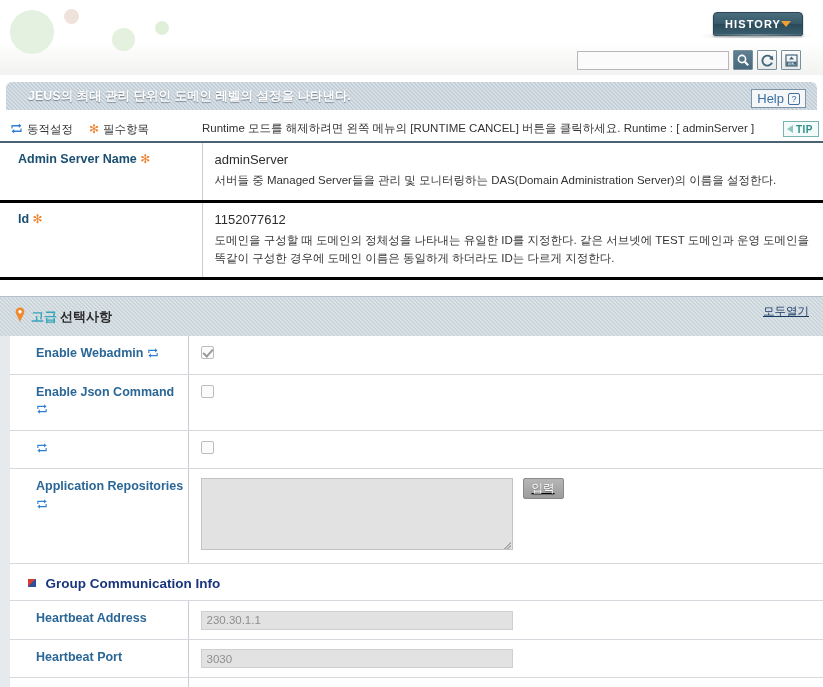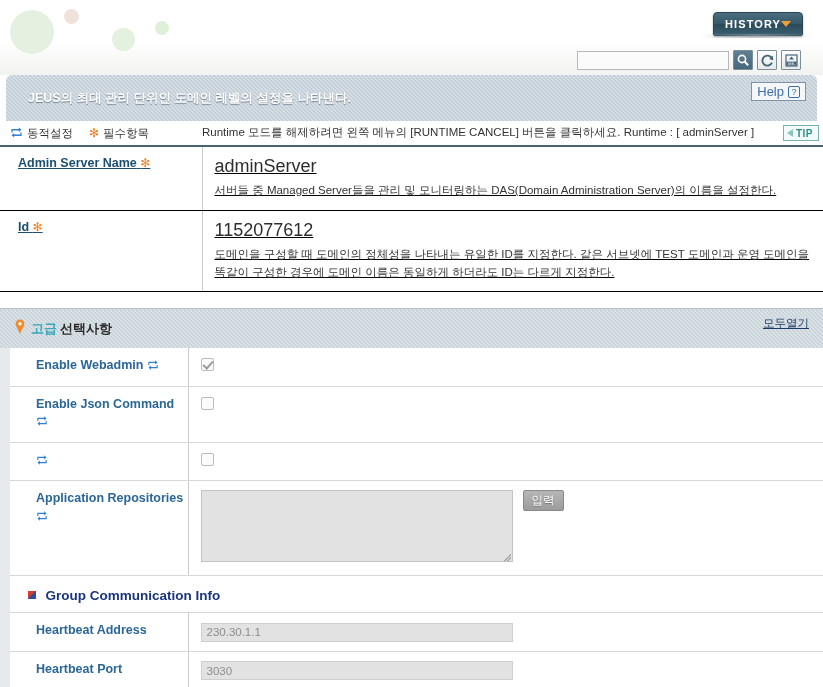--- a/index.html
+++ b/index.html
@@ -70,22 +70,22 @@
     border: 1px solid #7b8e9c;
     display: flex; align-items: center; justify-content: center;
     cursor: pointer; border-radius: 1px;
   }
   .ico-btn.blue { background: linear-gradient(#5f7f93, #47687c); }
   .ico-btn.white { background: linear-gradient(#fdfdfd, #e7e9ea); }
 
   
   .banner {
     position: relative;
-    margin: 0 6px;
-    height: 46px;
+    margin: 7px 6px;
+    height: 28px;
     border-radius: 6px 6px 0 0;
     background-color: #c3cfd8;
     background-image:
       linear-gradient(45deg, rgba(255,255,255,.33) 25%, transparent 25%, transparent 50%, rgba(255,255,255,.33) 50%, rgba(255,255,255,.33) 75%, transparent 75%);
     background-size: 4px 4px;
     display: flex; align-items: center;
   }
   .banner-text {
     margin-left: 22px;
     color: #ffffff; font-size: 12.5px; font-weight: bold;
@@ -135,33 +135,32 @@
     border-top: 4px solid transparent; border-bottom: 4px solid transparent;
     border-right: 6px solid #8fc5c0;
   }
 
   
   .dyn-ico { display: inline-block; vertical-align: -2px; }
 
   
   .basic-table { width: 100%; border-collapse: collapse; background: #fff; }
   .basic-table td {
-    border-bottom: 1px solid #000000;
+    border-bottom: 3px solid #000000;
     vertical-align: top;
     padding: 9px 0 10px 0;
-    text-decoration: underline;
   }
   .basic-table td.lab {
     width: 202px;
     border-right: 1px solid #c9ccd0;
     padding-left: 18px;
     color: #1b4f72; font-size: 12.5px; font-weight: bold;
   }
   .basic-table td.val { padding-left: 12px; }
-  .val-main { font-size: 18px; color: #2d2d2d; }
+  .val-main { font-size: 13px; color: #2d2d2d; }
   .val-desc { font-size: 11.5px; color: #333; line-height: 1.55; margin-top: 5px; }
 
   
   .adv-header {
     position: relative;
     height: 40px;
     margin-top: 16px;
     background-color: #c9d3da;
     background-image:
       linear-gradient(45deg, rgba(255,255,255,.36) 25%, transparent 25%, transparent 50%, rgba(255,255,255,.36) 50%, rgba(255,255,255,.36) 75%, transparent 75%);
@@ -215,21 +214,21 @@
     background: #fbfbfb;
     display: inline-block; position: relative;
     cursor: pointer;
   }
   .cb.checked::after {
     content: ""; position: absolute;
     left: 3px; top: 0px; width: 4px; height: 8px;
     border: solid #9a9a9a; border-width: 0 2px 2px 0;
     transform: rotate(42deg);
   }
-  .ta-wrap { display: flex; align-items: flex-start; gap: 10px; }
+  .ta-wrap { display: flex; align-items: flex-start; gap: 10px; text-decoration: underline; }
   .ta {
     width: 312px; height: 72px;
     background: #e2e2e2; border: 1px solid #c3c3c3;
     resize: none; font-size: 11.5px; color: #555;
     font-family: "Liberation Sans", sans-serif;
     padding: 3px;
   }
   .ta-resize {
     position: relative; display: inline-block;
   }

